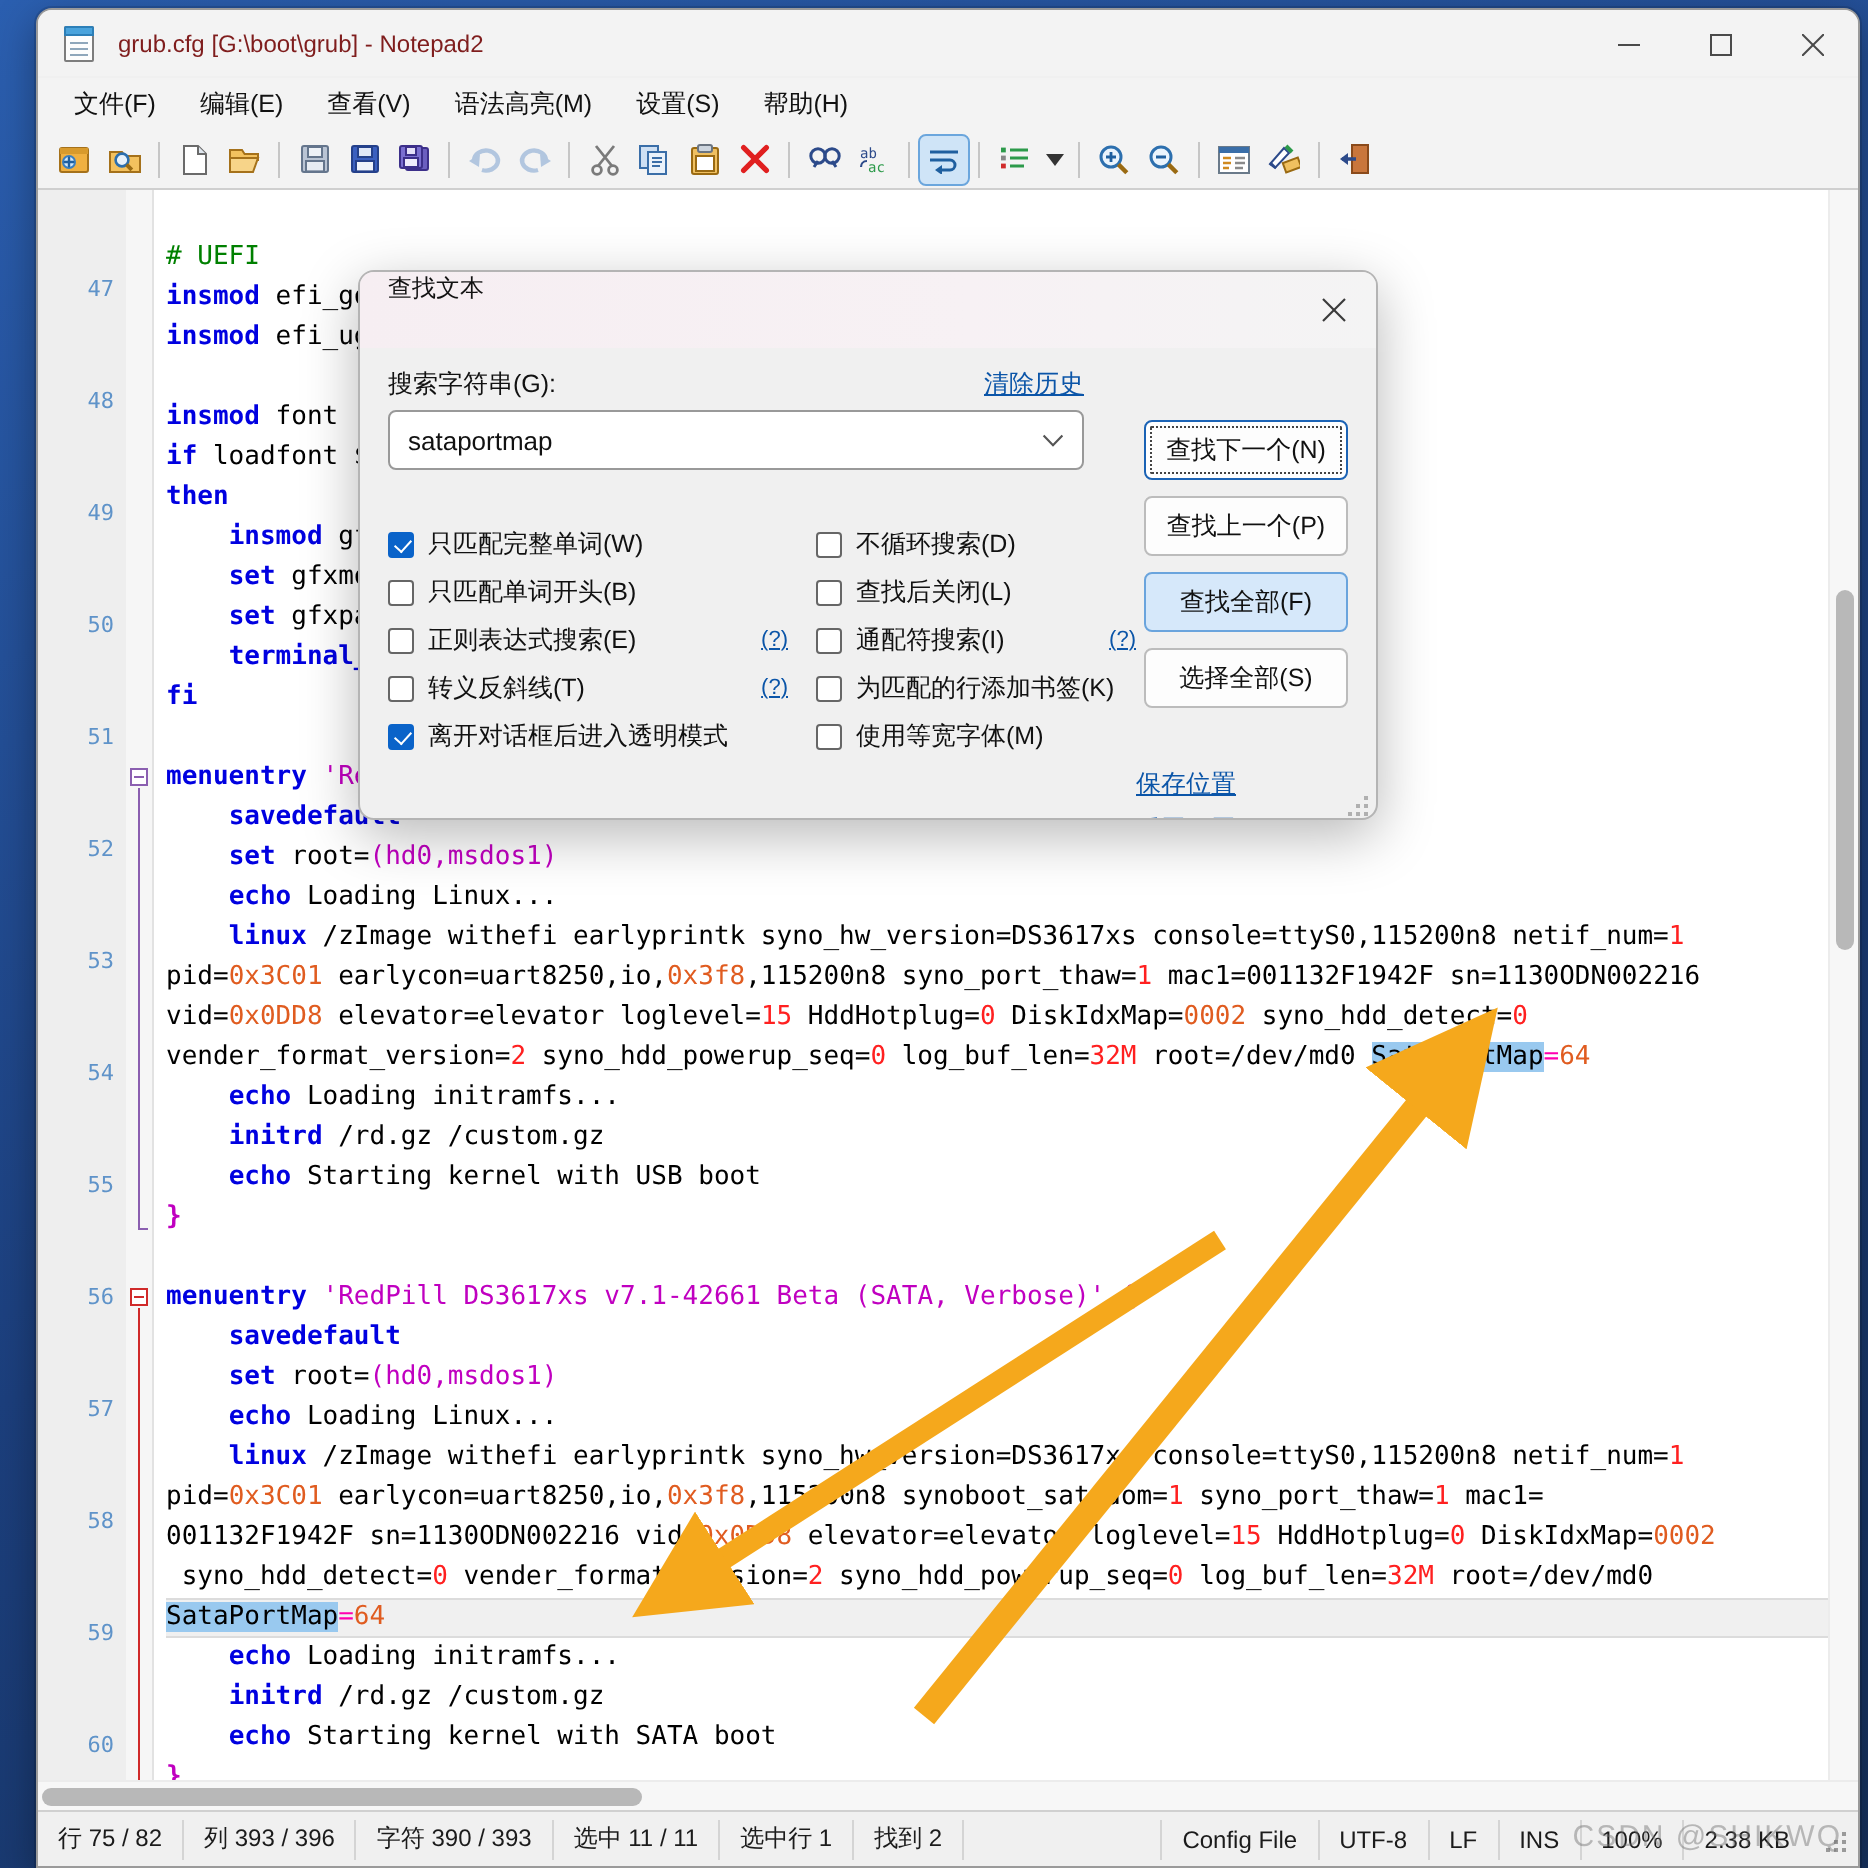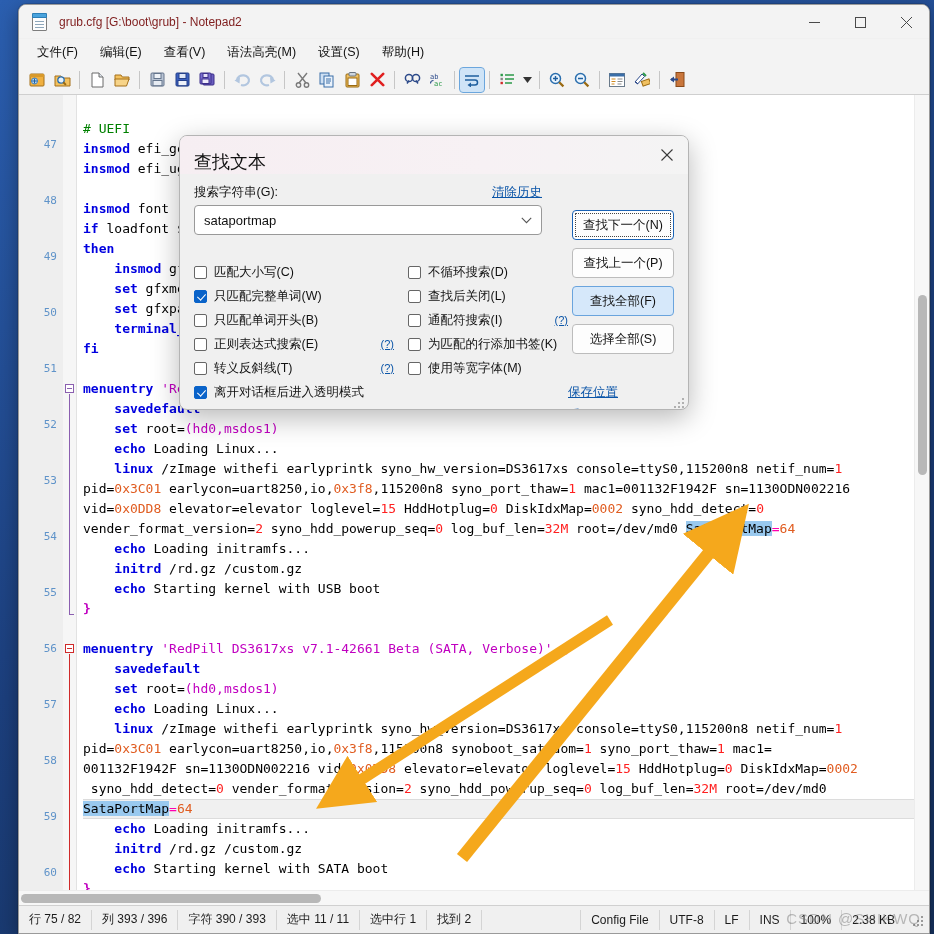--- a/index.html
+++ b/index.html
@@ -192,23 +192,23 @@
 
   
   #find{
     position:absolute; left:160px; top:130px; width:510px; height:275px;
     background:#f0f0f0;
     border:1px solid #b4b4b4; border-radius:8px;
     box-shadow:0 8px 28px rgba(0,0,0,.28);
     z-index:60; overflow:hidden;
   }
   #find .dlg-title{
-    height:38px; display:flex;align-items:flex-end;
+    height:38px; display:flex;align-items:flex-start;
     background:linear-gradient(90deg,#f6eef2 0%, #f7f1f4 60%, #f4f4f4 100%);
-    padding-left:14px; font-size:18px;color:#121212; position:relative;
+    padding-left:14px; font-size:12px;color:#121212; position:relative;
   }
   #find .dlg-close{
     position:absolute; right:0; top:0; width:42px;height:38px;
     display:flex;align-items:center;justify-content:center; color:#3a3a3a;
   }
   #find .body{ padding:10px 14px 0 14px; position:relative; height:237px;}
   .lbl{ font-size:12.5px; color:#111; }
   .lnk{ font-size:12.5px; color:#0b55a8; text-decoration:underline; cursor:pointer; }
   .lnk.sm{ font-size:11px; }
   #find .row1{ display:flex; align-items:center; width:348px; }
@@ -587,24 +587,20 @@
         <span class="val">sataportmap</span>
         <span class="chev">
           <svg width="11" height="7" viewBox="0 0 11 7">
               <polyline points="0.8,0.8 5.5,5.6 10.2,0.8" fill="none" stroke="currentColor" stroke-width="1.1"></polyline>
             </svg>
         </span>
       </div>
 
       <div class="ckcol" id="ck-left" style="left:14px; top:86px; width:200px;">
           <div class="cbrow">
-            <span class="cb"></span>
-            <span class="lbl">匹配大小写(C)</span>
-          </div>
-          <div class="cbrow">
             <span class="cb on"></span>
             <span class="lbl">只匹配完整单词(W)</span>
           </div>
           <div class="cbrow">
             <span class="cb"></span>
             <span class="lbl">只匹配单词开头(B)</span>
           </div>
           <div class="cbrow">
             <span class="cb"></span>
             <span class="lbl">正则表达式搜索(E)</span>

